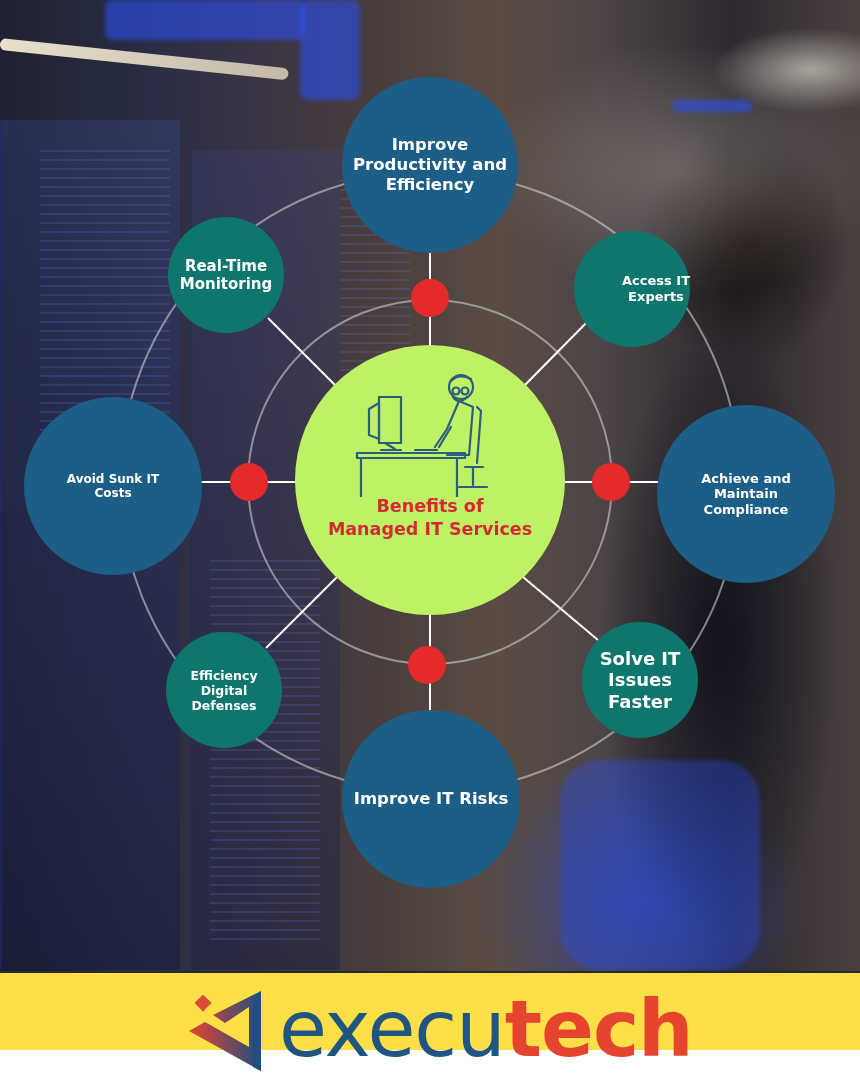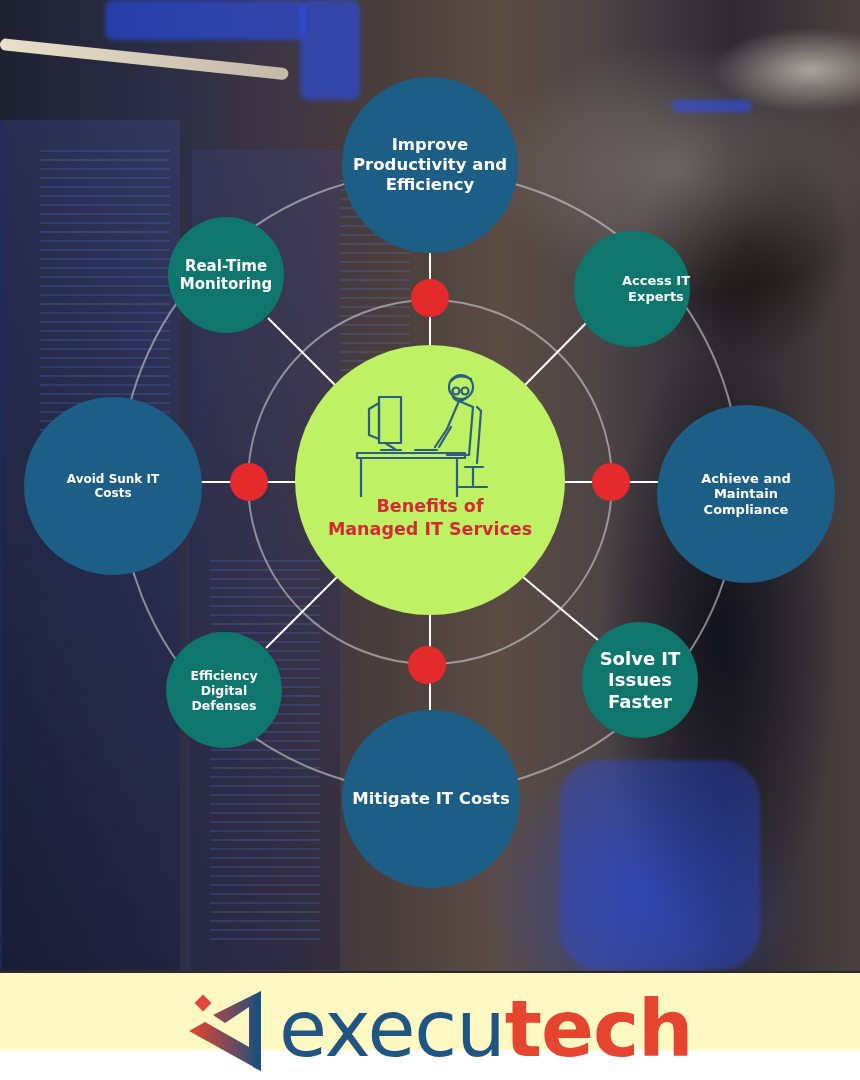--- a/index.html
+++ b/index.html
@@ -47,21 +47,21 @@
     position: absolute; left: 295px; top: 345px; width: 270px; height: 270px; border-radius: 50%;
     background: #bef264;
   }
   .hub-title {
     position: absolute; left: 0; top: 150px; width: 270px; text-align: center;
     color: #d32a35; font-weight: bold; font-size: 17.5px; line-height: 1.3; white-space: pre-line;
   }
   .hub-illustration { position: absolute; left: 60px; top: 22px; width: 150px; height: 130px; }
 
   .footer {
-    position: absolute; left: 0; top: 971px; width: 860px; height: 79px; background: #fef9c3;
+    position: absolute; left: 0; top: 971px; width: 860px; height: 79px; background: #fde047;
     border-top: 2px solid #2a2a2a;
   }
   .logo { position: absolute; left: 183px; top: 8px; height: 96px; width: 500px; }
   .logo-icon { position: absolute; left: 0; top: 4px; width: 90px; height: 90px; }
   .logo-word {
     position: absolute; left: 96px; top: 0; font-size: 78px; line-height: 96px; letter-spacing: -1px;
     font-family: "DejaVu Sans", "Liberation Sans", sans-serif;
   }
   .logo-word .w1 { color: #1f5580; font-weight: normal; }
   .logo-word .w2 { color: #e5452f; font-weight: bold; }
@@ -107,21 +107,21 @@
 <div class="node blue" style="left:24px;top:397px;width:178px;height:178px;font-size:12px;">
   <span class="label">Avoid Sunk IT
 Costs</span>
 </div>
 <div class="node blue" style="left:657px;top:405px;width:178px;height:178px;font-size:13px;">
   <span class="label">Achieve and
 Maintain
 Compliance</span>
 </div>
 <div class="node blue" style="left:342px;top:710px;width:178px;height:178px;font-size:16.5px;">
-  <span class="label">Mitigate IT Costs</span>
+  <span class="label">Improve IT Risks</span>
 </div>
 
 <div class="node red" style="left:168px;top:217px;width:116px;height:116px;font-size:15px;">
   <span class="label">Real-Time
 Monitoring</span>
 </div>
 <div class="node red" style="left:574px;top:231px;width:116px;height:116px;font-size:13px;justify-content:flex-end;">
   <span class="label">Access IT
 Experts</span>
 </div>

